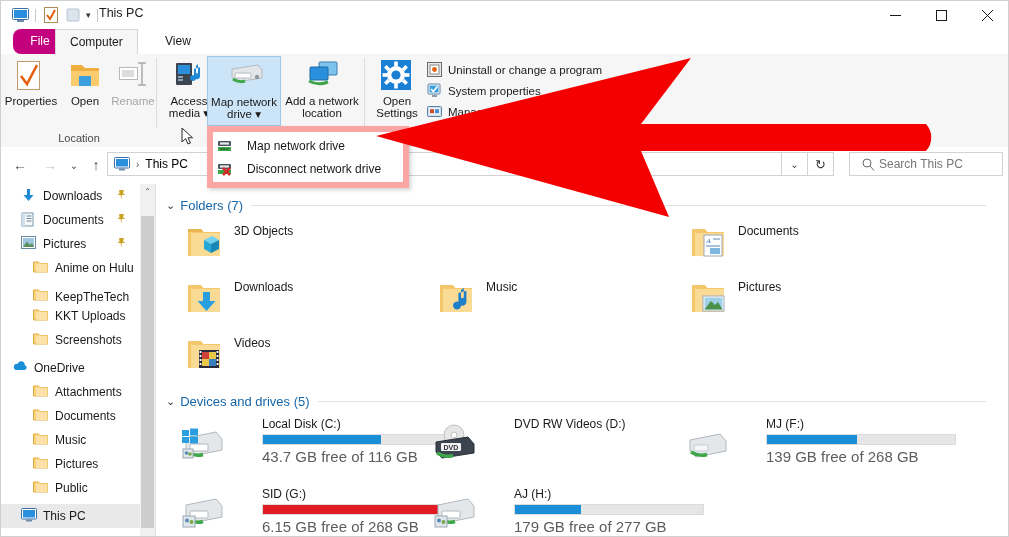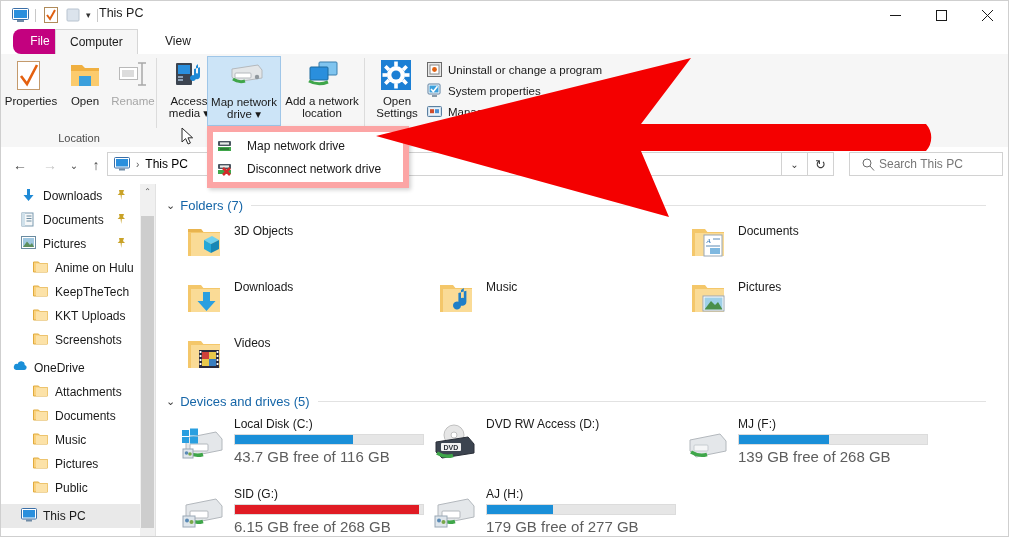--- a/index.html
+++ b/index.html
@@ -74,21 +74,21 @@
   .content{position:absolute;left:155px;top:183px;width:853px;height:353px;background:#fff;overflow:hidden;}
   .grouphdr{position:absolute;display:flex;align-items:center;font-size:13px;color:#1666a8;}
   .grouphdr .gchev{font-size:11px;color:#3c3c3c;margin-right:5px;}
   .grouphdr .gline{height:1px;background:#e2e2e2;margin-left:8px;}
 
   .tile{position:absolute;width:250px;height:47px;display:flex;align-items:flex-start;box-sizing:border-box;}
   .tile.sel{background:#dcdcdc;}
   .tile .ticon{width:40px;height:40px;position:relative;margin-left:12px;flex:none;}
   .tile .tlabel{font-size:12px;color:#1a1a1a;margin-left:10px;}
 
-  .drive{position:absolute;width:290px;height:50px;display:flex;align-items:flex-start;box-sizing:border-box;}
+  .drive{position:absolute;width:290px;height:50px;display:flex;align-items:flex-start;box-sizing:border-box;gap:28px;}
   .drive .dicon{width:46px;height:40px;position:relative;margin-left:8px;margin-top:6px;flex:none;}
   .drive .dinfo{margin-left:8px;margin-top:1px;}
   .drive .dname{font-size:12px;color:#1a1a1a;}
   .drive .bar{width:190px;height:11px;background:#e6e6e6;margin-top:3px;border:1px solid #dcdcdc;box-sizing:border-box;}
   .drive .bar .fill{height:100%;}
   .drive .dfree{font-size:15px;color:#5d5d5d;margin-top:3px;}
 
   
   .arrow{position:absolute;left:0;top:0;width:1009px;height:537px;pointer-events:none;z-index:60;}
 
@@ -418,21 +418,21 @@
     <div class="navrow" style="padding-left:32px;">
       <span class="nicon">
         <svg width="15" height="13" viewBox="0 0 15 13">
             <path d="M0.5 2 h5 l1.3 1.6 h7.7 v8.4 h-14 Z" fill="#fbd27e" stroke="#e0ab3e"></path>
             <path d="M3 3.6 h11.5 v8.4 H3 Z" fill="#fce2a8"></path>
           </svg>
       </span>
       <span>Anime on Hulu</span>
     </div>
 
-    <div class="navrow" style="padding-left:32px;">
+    <div class="navrow" style="padding-left:32px;align-items:flex-end;">
       <span class="nicon">
         <svg width="15" height="13" viewBox="0 0 15 13">
             <path d="M0.5 2 h5 l1.3 1.6 h7.7 v8.4 h-14 Z" fill="#fbd27e" stroke="#e0ab3e"></path>
             <path d="M3 3.6 h11.5 v8.4 H3 Z" fill="#fce2a8"></path>
           </svg>
       </span>
       <span>KeepTheTech</span>
     </div>
 
     <div class="navrow" style="padding-left:32px;">
@@ -669,21 +669,21 @@
         <svg width="46" height="40" viewBox="0 0 46 40">
             <circle cx="22" cy="13" r="10" fill="#e6e6e6" stroke="#c0c0c0"></circle>
             <circle cx="22" cy="13" r="3" fill="#fff" stroke="#c0c0c0"></circle>
             <path d="M4 20 L36 15 L42 22 L42 31 L10 36 L4 30 Z" fill="#3c4450" stroke="#2a2f38"></path>
             <rect x="9" y="21" width="20" height="8" rx="1" fill="#f2f2f2"></rect>
             <text x="11.5" y="27.6" font-size="7" font-weight="bold" fill="#2a2f38" font-family="sans-serif">DVD</text>
             <path d="M5 31 q8 5 16 2.5" stroke="#3fa64a" stroke-width="3.5" fill="none"></path>
           </svg>
       </span>
       <span class="dinfo">
-        <span class="dname">DVD RW Access (D:)</span>
+        <span class="dname">DVD RW Videos (D:)</span>
       </span>
     </div>
 
     <div class="drive" style="left:520px;top:232px;">
       <span class="dicon">
         <svg width="46" height="40" viewBox="0 0 46 40">
             <path d="M6 18 L36 12 L42 19 L42 29 L12 35 L6 29 Z" fill="#e4e7ea" stroke="#b3b8bd"></path>
             <path d="M7 30 q8 5 16 2.5" stroke="#3fa64a" stroke-width="3.5" fill="none"></path>
             <rect x="10" y="23" width="14" height="6" rx="1" fill="#f5f6f7" stroke="#c7ccd1"></rect>
           </svg>

